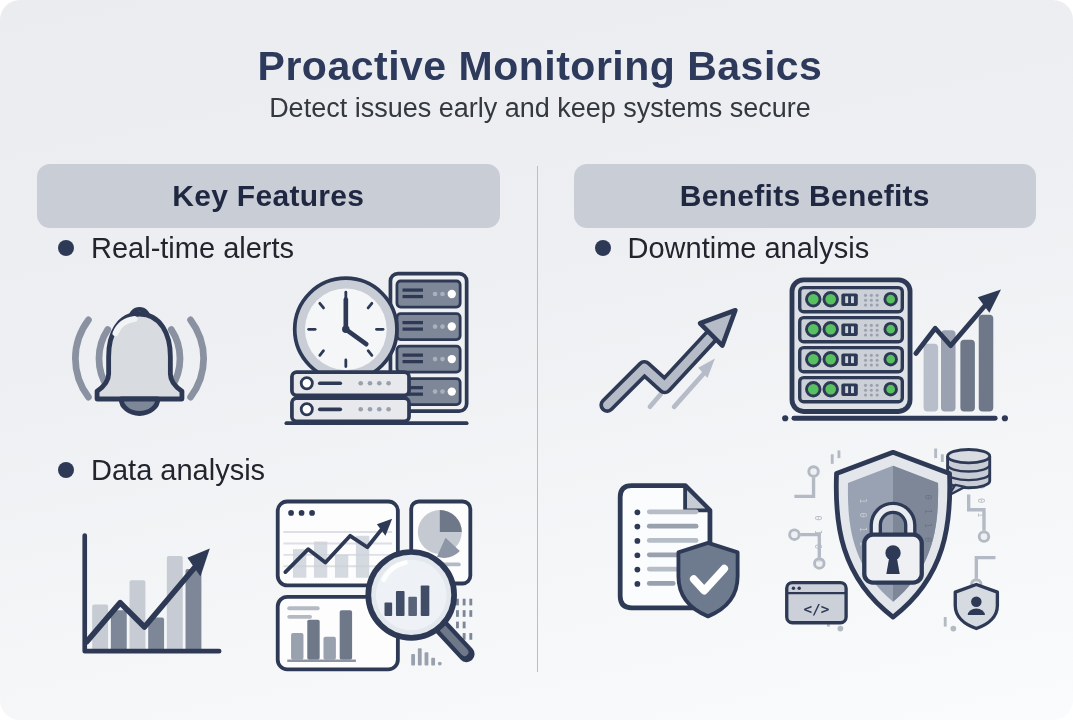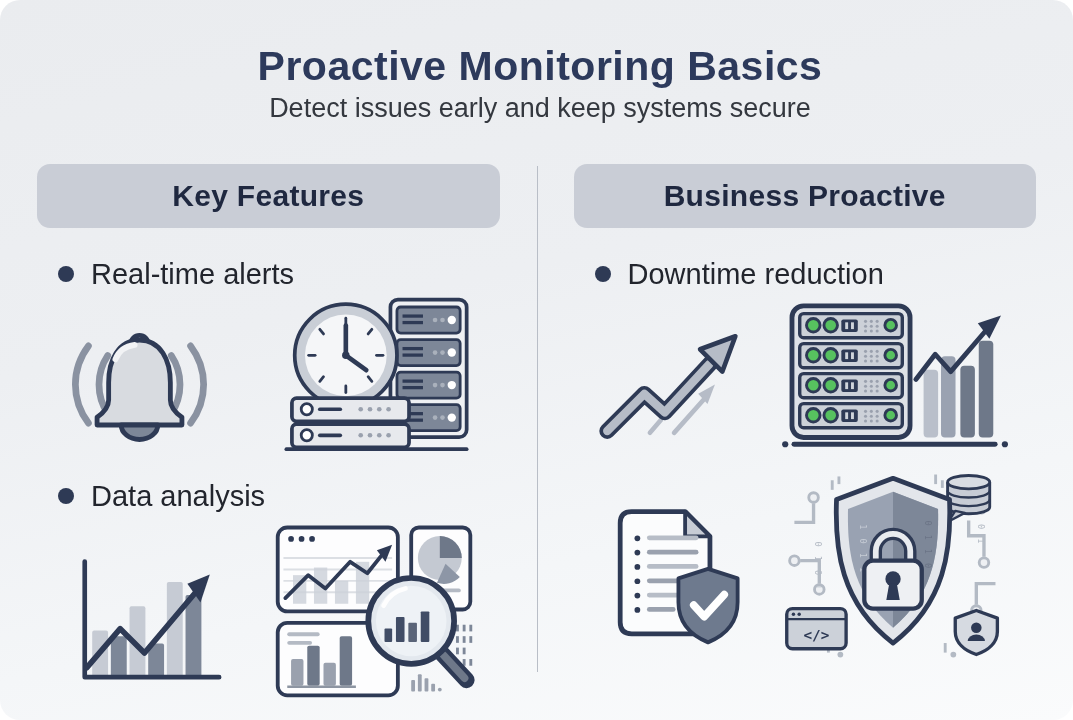--- a/index.html
+++ b/index.html
@@ -8,21 +8,21 @@
     background:linear-gradient(168deg,#eaecef 0%,#edeff2 40%,#f4f6f8 72%,#fafbfc 100%);}
   .header{text-align:center;padding-top:44px;padding-left:7px;}
   .title{font-size:41px;font-weight:800;color:#2d3a5c;letter-spacing:.5px;line-height:1.1;}
   .subtitle{margin-top:4px;font-size:27px;font-weight:400;color:#34383f;}
   .columns{position:relative;display:flex;margin-top:40px;height:540px;}
   .divider{position:absolute;left:50%;top:2px;bottom:32px;width:1.5px;background:#b9bec7;}
   .col{flex:1;display:flex;flex-direction:column;min-width:0;}
   .pill{margin:0 37px;height:64px;border-radius:13px;background:#c9cdd6;
     display:flex;align-items:center;justify-content:center;
     font-size:30px;font-weight:800;color:#1f2840;letter-spacing:.3px;}
-  .feature{margin-top:26px;}
+  .feature{}
   .feature.second{margin-top:24px;}
   .bullet-row{display:flex;align-items:center;gap:17px;padding-left:58px;height:40px;}
   .dot{width:16px;height:16px;border-radius:50%;background:#2e3a55;flex:0 0 auto;}
   .bullet-label{font-size:29px;color:#22252d;}
   .icons-row{display:flex;justify-content:center;align-items:flex-end;margin-top:6px;}
   .r1{height:152px;} .r2{height:182px;}
   svg{display:block;}
   .bin{font-family:"DejaVu Sans Mono", monospace;font-size:9px;letter-spacing:2px;}
   .code{font-family:"DejaVu Sans Mono", monospace;font-size:15px;font-weight:bold;fill:#2e3a55;}
 </style>
@@ -217,26 +217,26 @@
               <rect x="130" y="106" width="9" height="26" rx="1"></rect>
               <rect x="143" y="112" width="9" height="20" rx="1" fill="#5a6478"></rect>
               <rect x="156" y="100" width="9" height="32" rx="1"></rect>
             </g>
           </svg>
         </div>
       </div>
     </div>
 
     <div class="col">
-      <div class="pill">Business Proactive</div>
+      <div class="pill">Benefits Benefits</div>
 
       <div class="feature">
         <div class="bullet-row">
           <span class="dot"></span>
-          <span class="bullet-label">Downtime reduction</span>
+          <span class="bullet-label">Downtime analysis</span>
         </div>
         <div class="icons-row r1" style="gap:24px;">
 
           <svg width="160" height="130" viewBox="0 0 170 140" style="margin-bottom:8px">
             <line x1="58" y1="128" x2="70" y2="114" stroke="#b6bcc7" stroke-width="5" stroke-linecap="round"></line>
             <line x1="84" y1="128" x2="116" y2="92" stroke="#b6bcc7" stroke-width="5" stroke-linecap="round"></line>
             <polygon points="128,76 110,86 120,97" fill="#b6bcc7"></polygon>
             <polyline points="12,126 52,86 74,106 124,52" fill="none" stroke="#2e3a55" stroke-width="17" stroke-linecap="round" stroke-linejoin="round"></polyline>
             <polyline points="12,126 52,86 74,106 122,54" fill="none" stroke="#b6bcc7" stroke-width="9" stroke-linecap="round" stroke-linejoin="round"></polyline>
             <polygon points="150,24 112,38 136,62" fill="#b6bcc7" stroke="#2e3a55" stroke-width="5" stroke-linejoin="round"></polygon>

